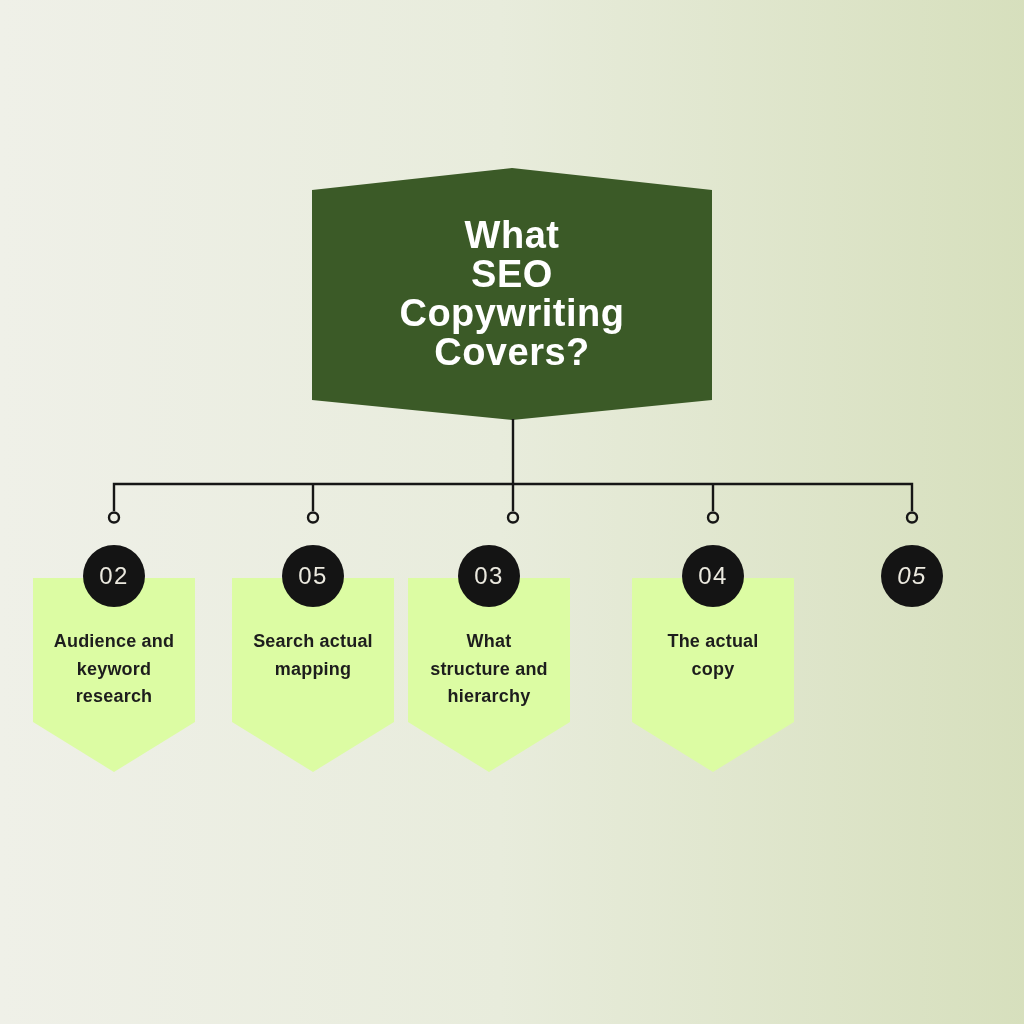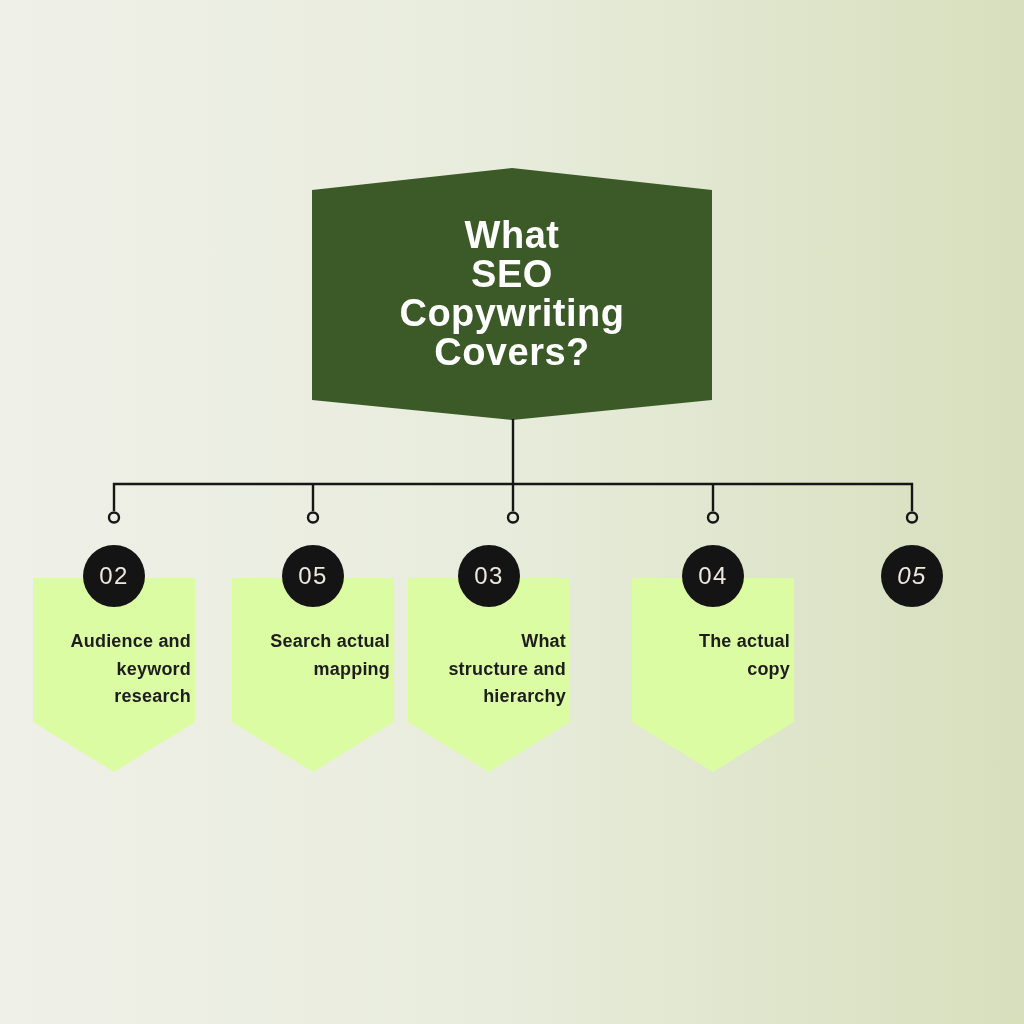--- a/index.html
+++ b/index.html
@@ -81,21 +81,21 @@
   .card{
     position:absolute;z-index:1;
     left:0;top:33px;
     width:162px;height:194px;
     background:var(--card);
     clip-path:polygon(0 0,100% 0,100% 74.2%,50% 100%,0 74.2%);
   }
   .card-text{
     margin:0;
     padding:50px 4px 0;
-    text-align:right;
+    text-align:center;
     font-size:18px;line-height:27.5px;
     font-weight:bold;
     letter-spacing:.2px;
     color:var(--card-text);
     white-space:pre-line;
   }
   .item-1{left:33px;}
   .item-2{left:232px;}
   .item-3{left:408px;}
   .item-4{left:632px;}

